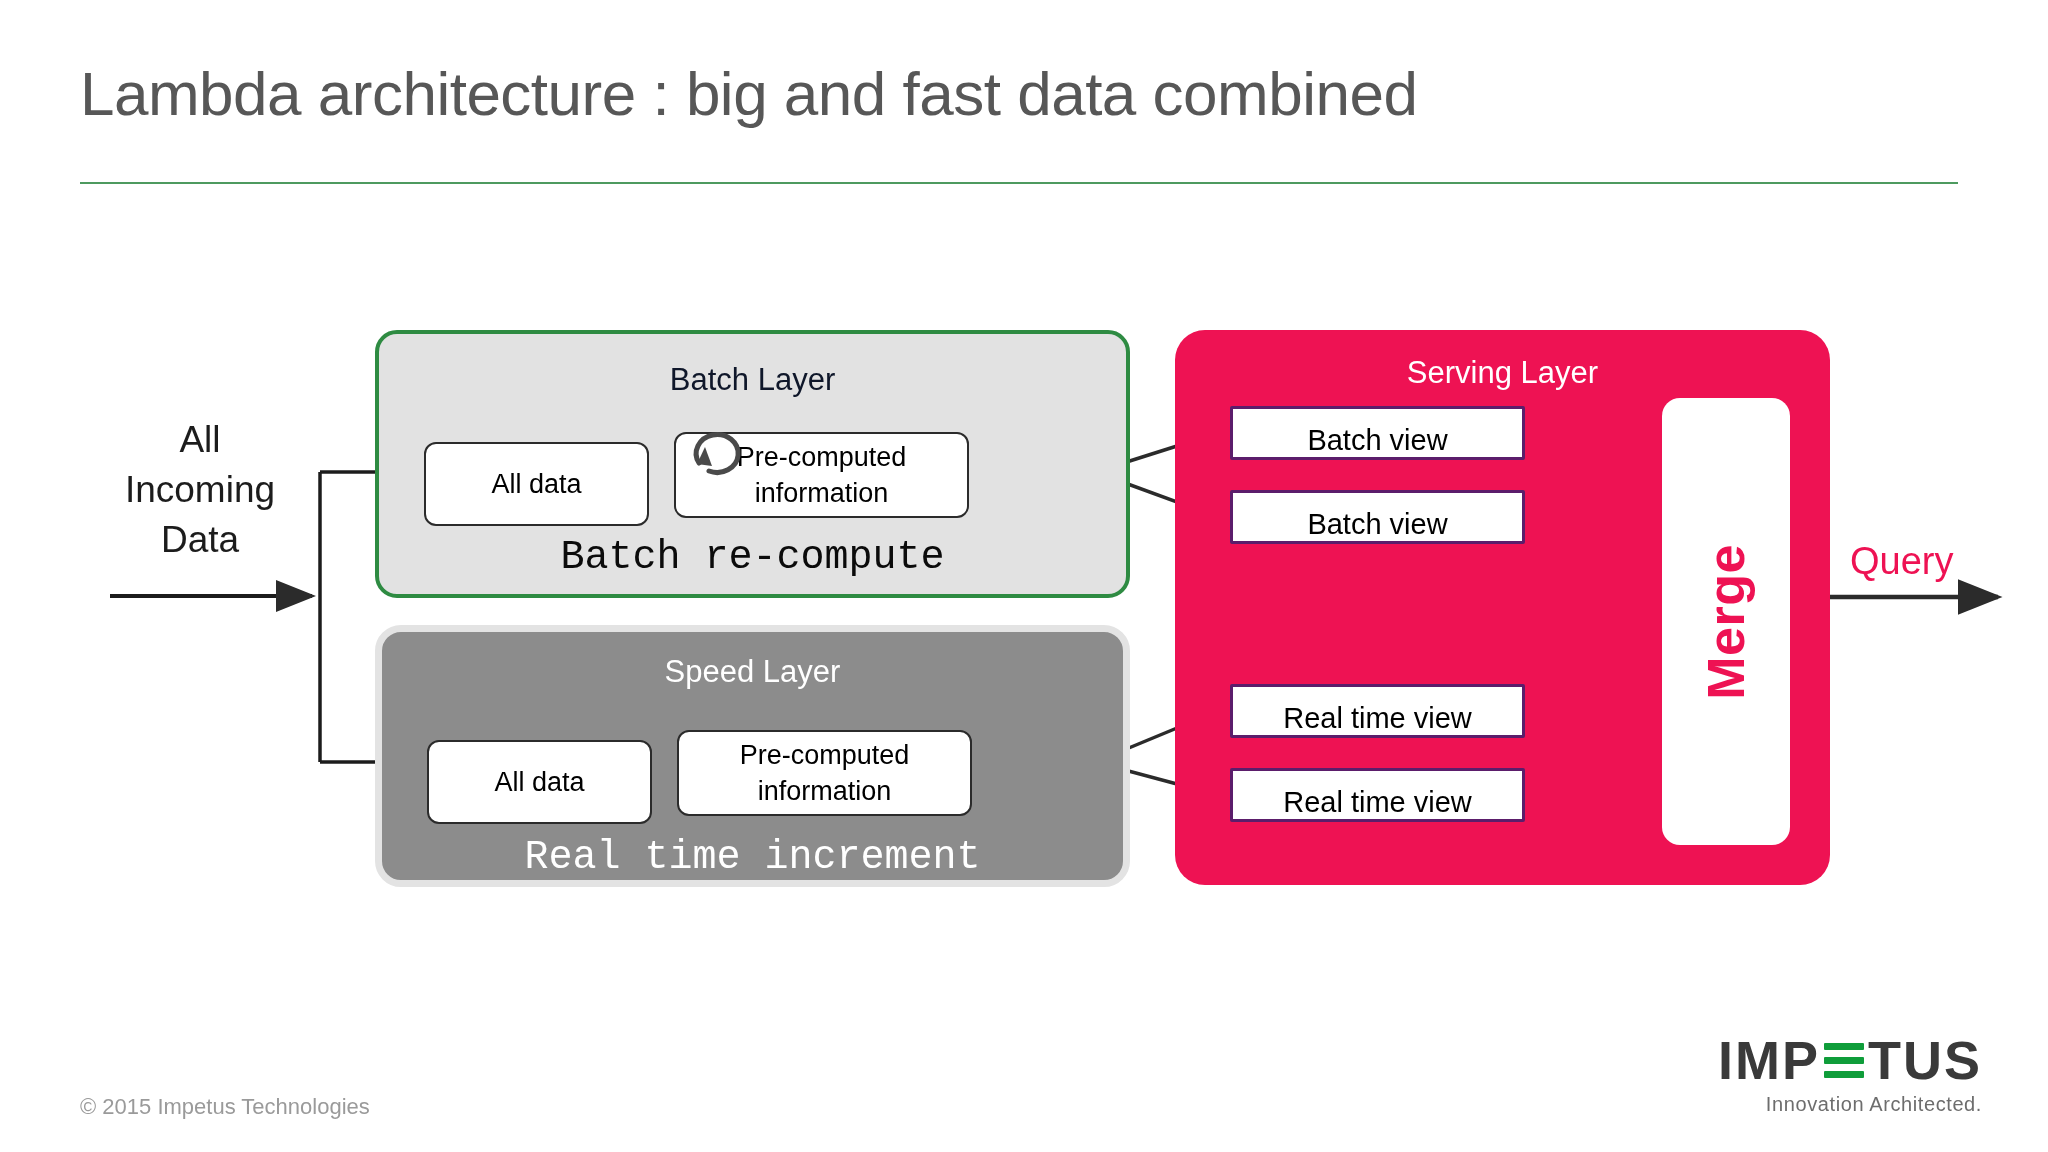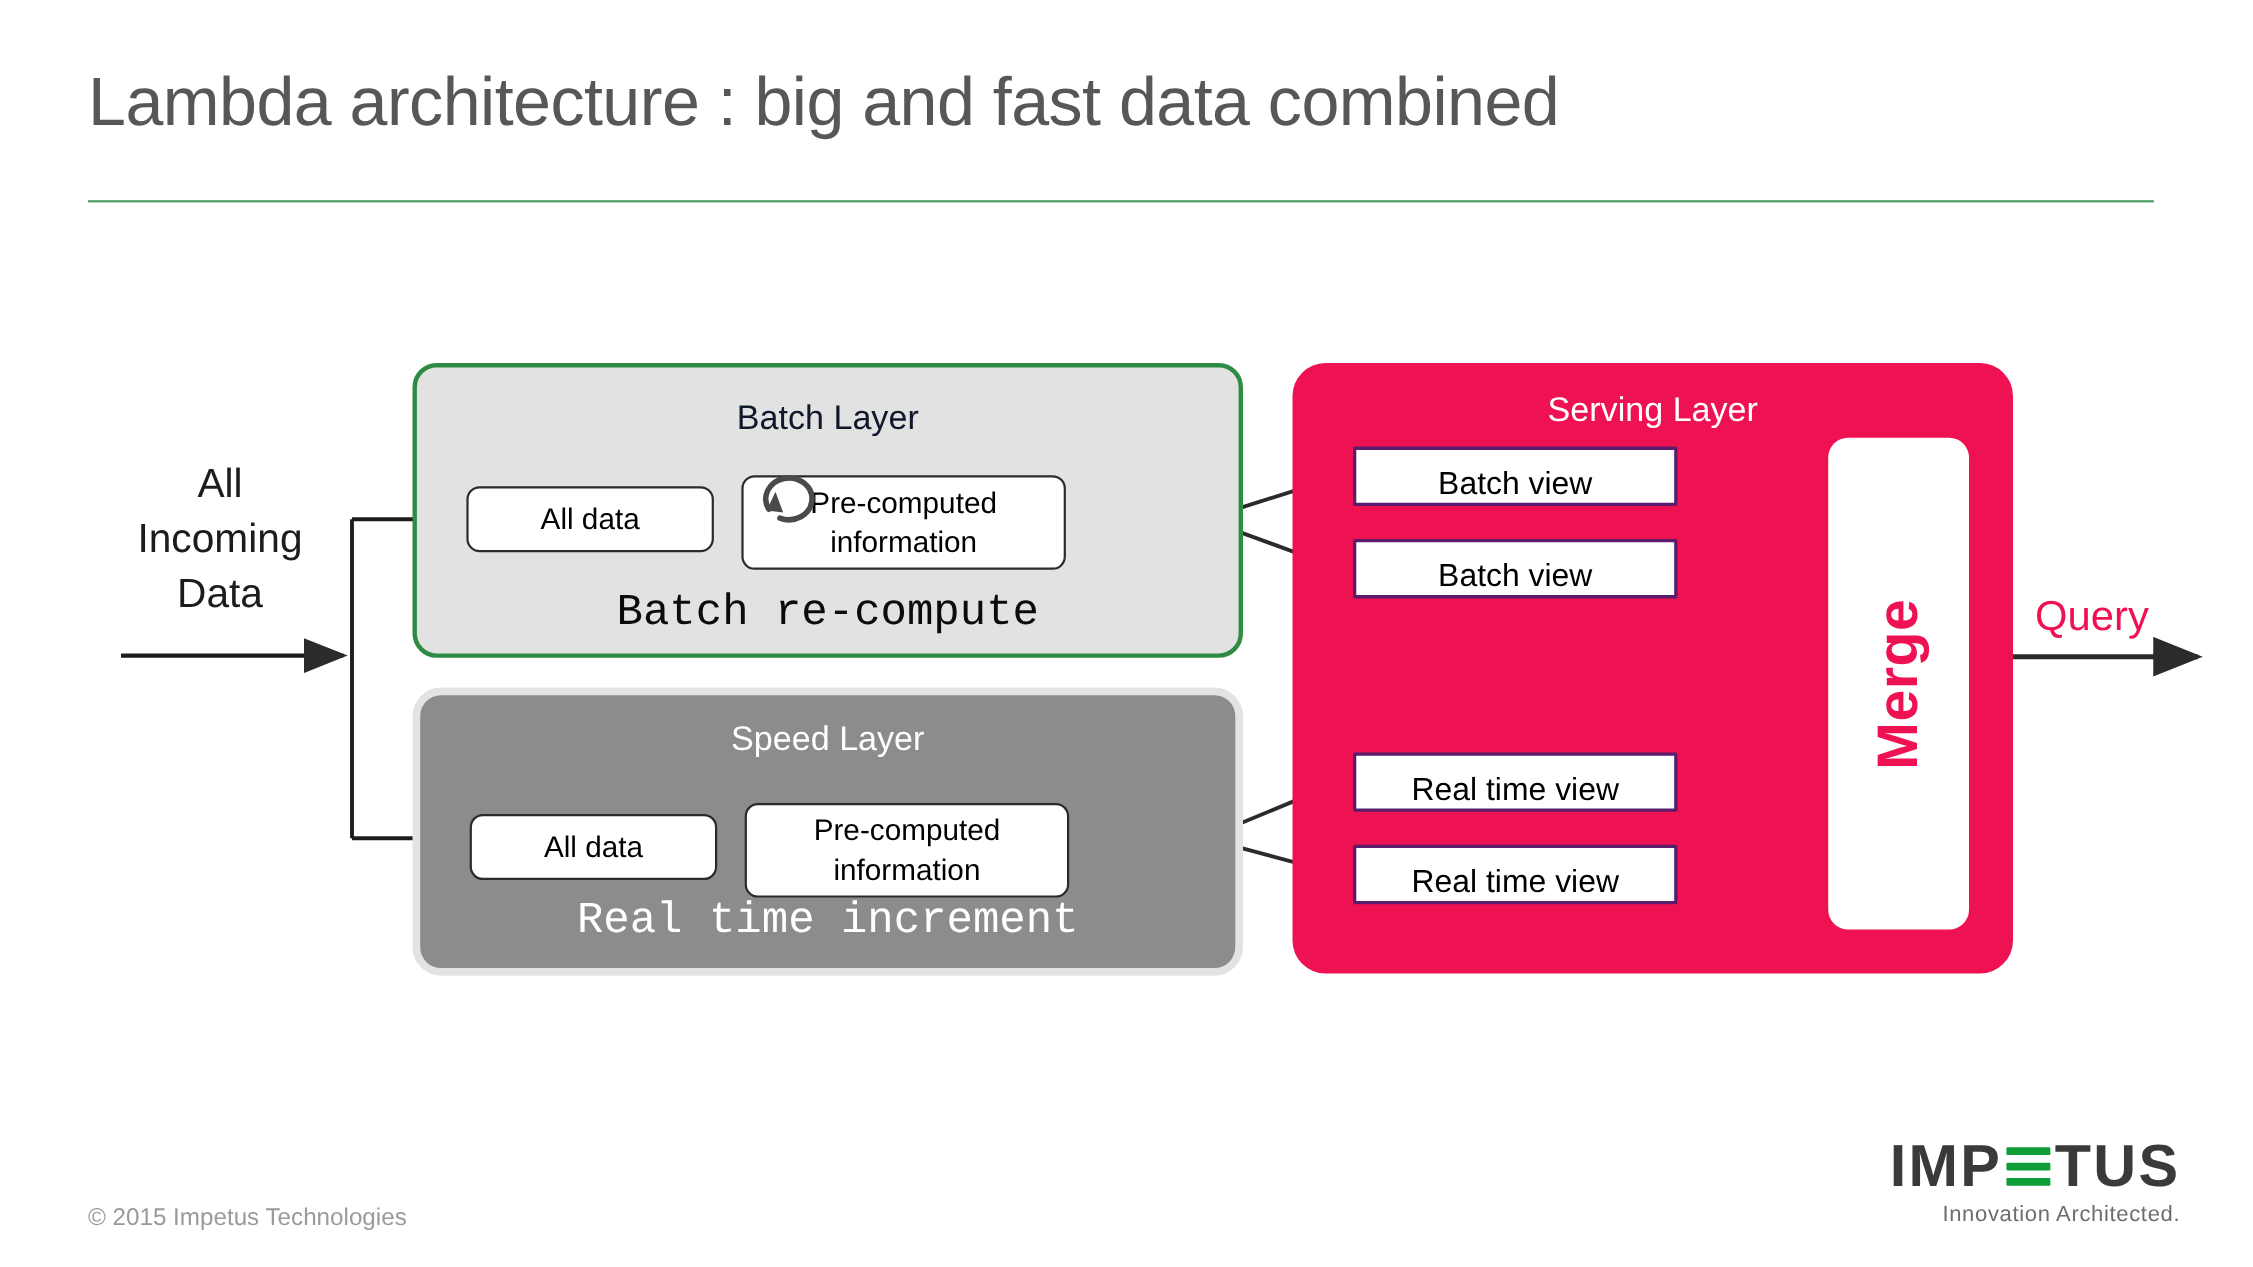--- a/index.html
+++ b/index.html
@@ -109,38 +109,38 @@
 
   .layer-footer {
     position: absolute;
     left: 0;
     right: 0;
     text-align: center;
     font-size: 40px;
     font-family: Liberation Mono, monospace;
   }
   #batch-footer { bottom: 14px; color: #0b0b0b; }
-  #speed-footer { bottom: 20px; color: #ffffff; }
+  #speed-footer { bottom: 0; color: #ffffff; }
 
   
   .node {
     position: absolute;
     box-sizing: border-box;
     background: #ffffff;
     border: 2px solid #2b2b2b;
     border-radius: 12px;
     display: flex;
     align-items: center;
     justify-content: center;
     text-align: center;
     color: #000000;
     font-size: 27px;
     line-height: 36px;
   }
-  .node-alldata { left: 45px; top: 108px; width: 225px; height: 60px; }
+  .node-alldata { left: 45px; top: 108px; width: 225px; height: 84px; }
   .node-precomp { left: 295px; top: 98px; width: 295px; height: 86px; }
 
   
   #batch-loop-icon {
     position: absolute;
     left: 685px;
     top: 425px;
     width: 70px;
     height: 60px;
   }

